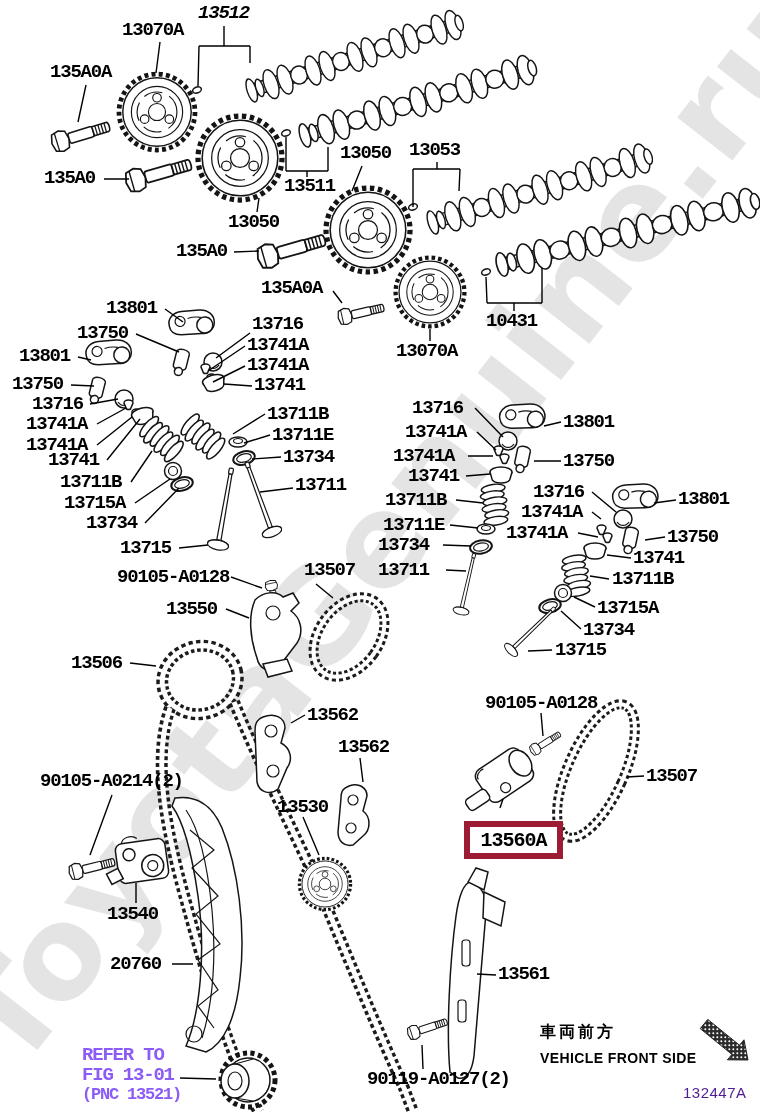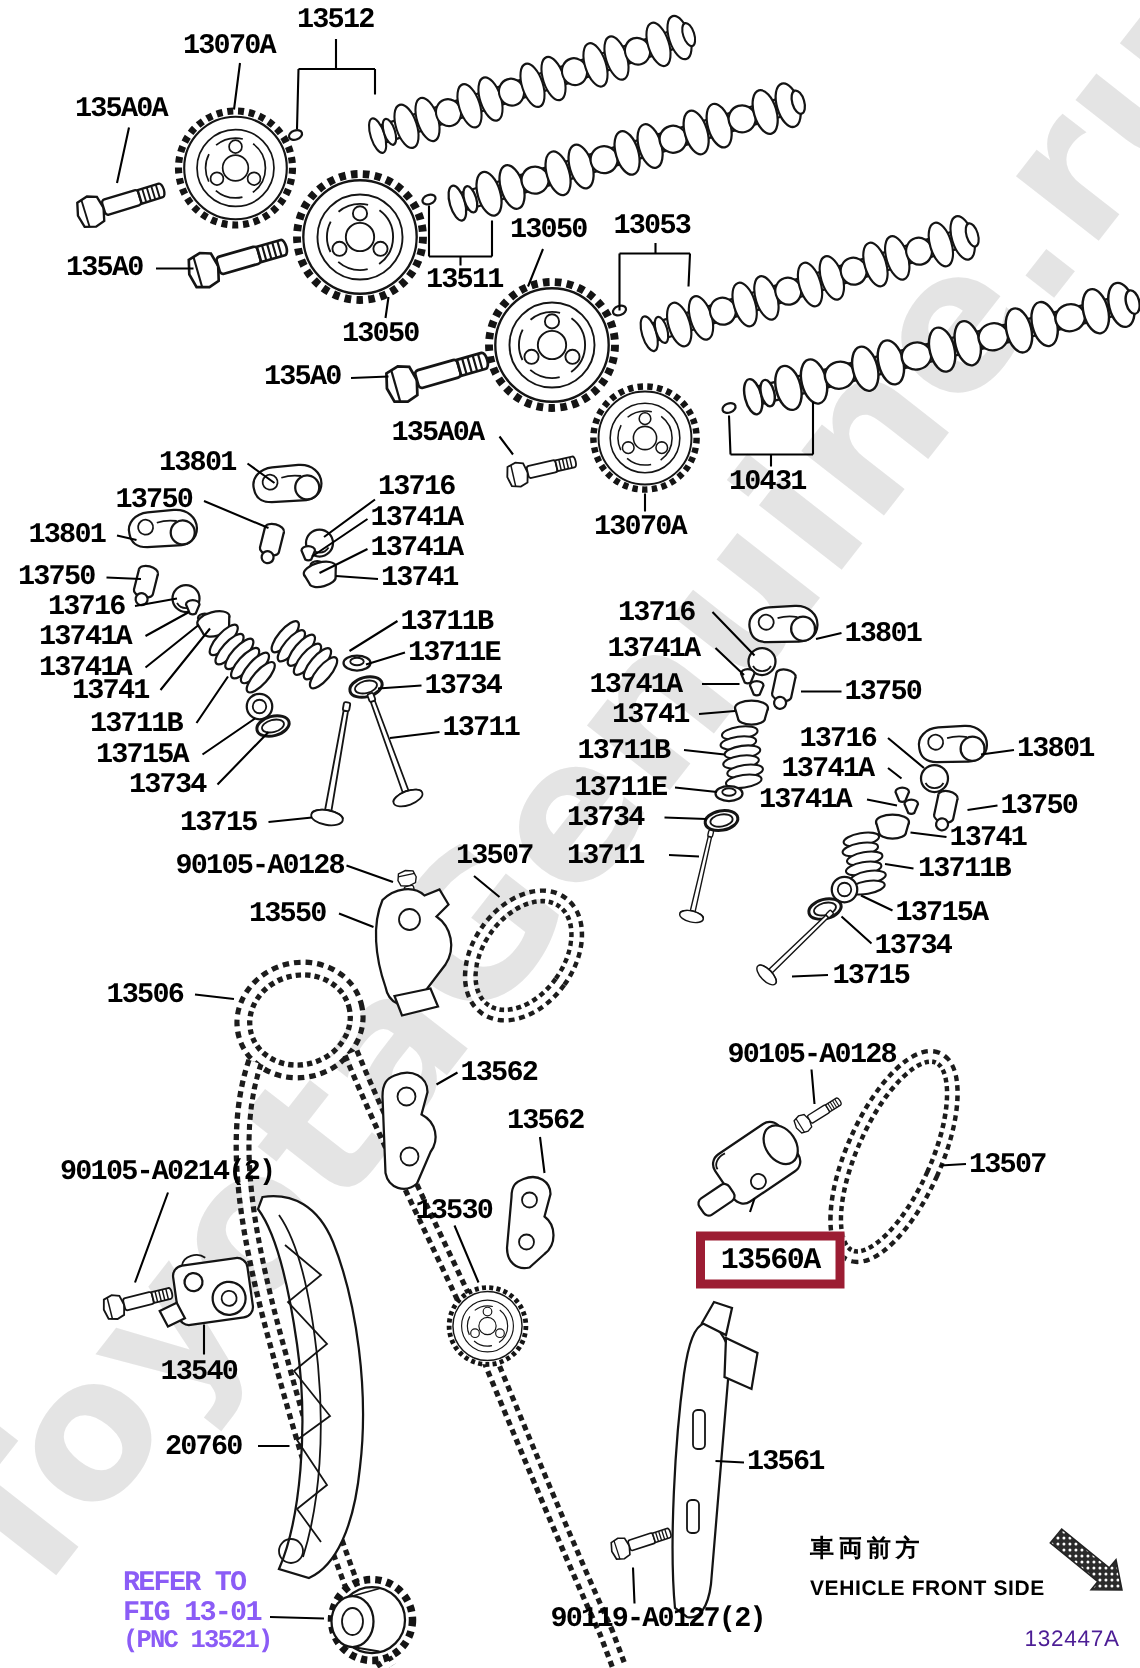--- a/index.html
+++ b/index.html
@@ -327,21 +327,21 @@
     M609,579 L590,576 M595,607 L574,597 M581,629 L561,611 M552,650 L528,651
     M231,577 L262,588 M316,584 L333,598 M226,609 L249,618 M130,663 L156,666
     M305,715 L291,723 M360,758 L363,782 M112,795 L90,855 M303,817 L319,855
     M136,903 L136,883 M172,964 L193,964 M541,713 L543,736 M644,776 L627,777
     M503,799 L500,808 M496,975 L477,974 M423,1069 L422,1045 M180,1078 L216,1079"></path>
 
   <path d="M700.2,1028.6 L731.9,1054.4 L727.4,1059.8 L748,1060 L744,1039.8 L739.5,1045.2 L707.8,1019.4 z" fill="url(#dots)" stroke="#222" stroke-width="1"></path>
 </svg>
 
 <div id="label-layer">
-      <div class="plabel" style="left: 198px; top: 4px;">13512</div>
+      <div class="plabel" style="left: 198px; top: 4px; font-style: italic;">13512</div>
       <div class="plabel" style="left: 122px; top: 21px;">13070A</div>
       <div class="plabel" style="left: 50px; top: 63px;">135A0A</div>
       <div class="plabel" style="left: 44px; top: 169px;">135A0</div>
       <div class="plabel" style="left: 228px; top: 213px;">13050</div>
       <div class="plabel" style="left: 284px; top: 177px;">13511</div>
       <div class="plabel" style="left: 340px; top: 144px;">13050</div>
       <div class="plabel" style="left: 409px; top: 141px;">13053</div>
       <div class="plabel" style="left: 176px; top: 242px;">135A0</div>
       <div class="plabel" style="left: 261px; top: 279px;">135A0A</div>
       <div class="plabel" style="left: 486px; top: 312px;">10431</div>

